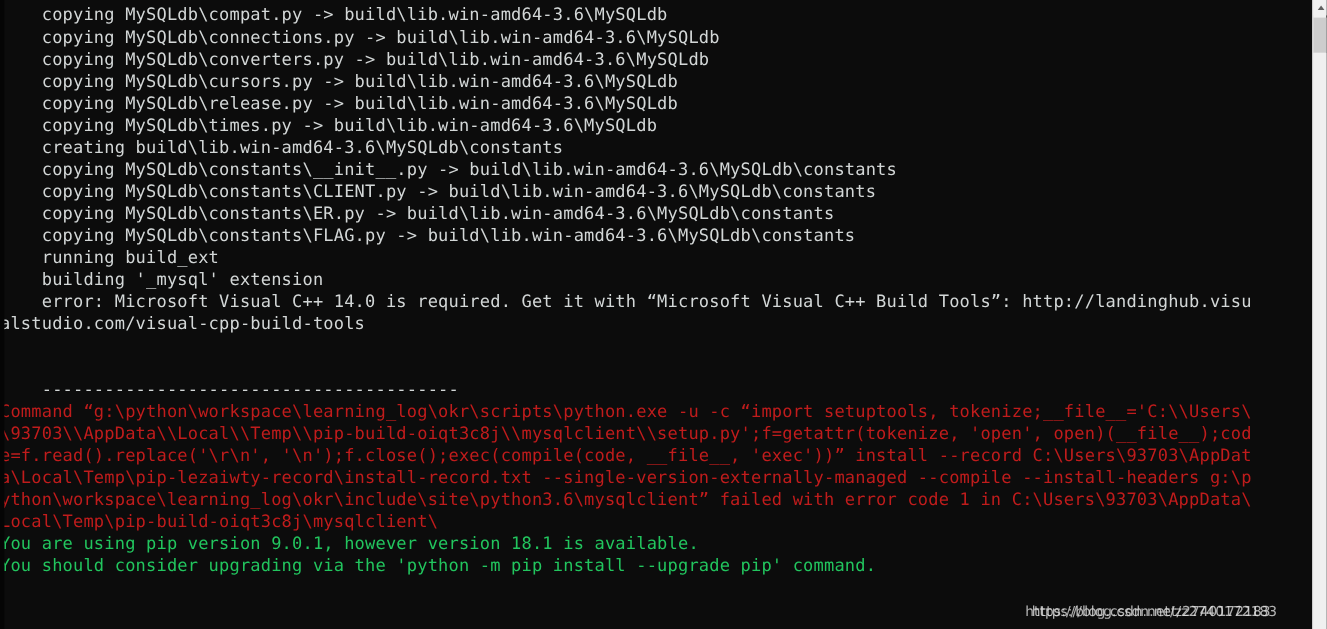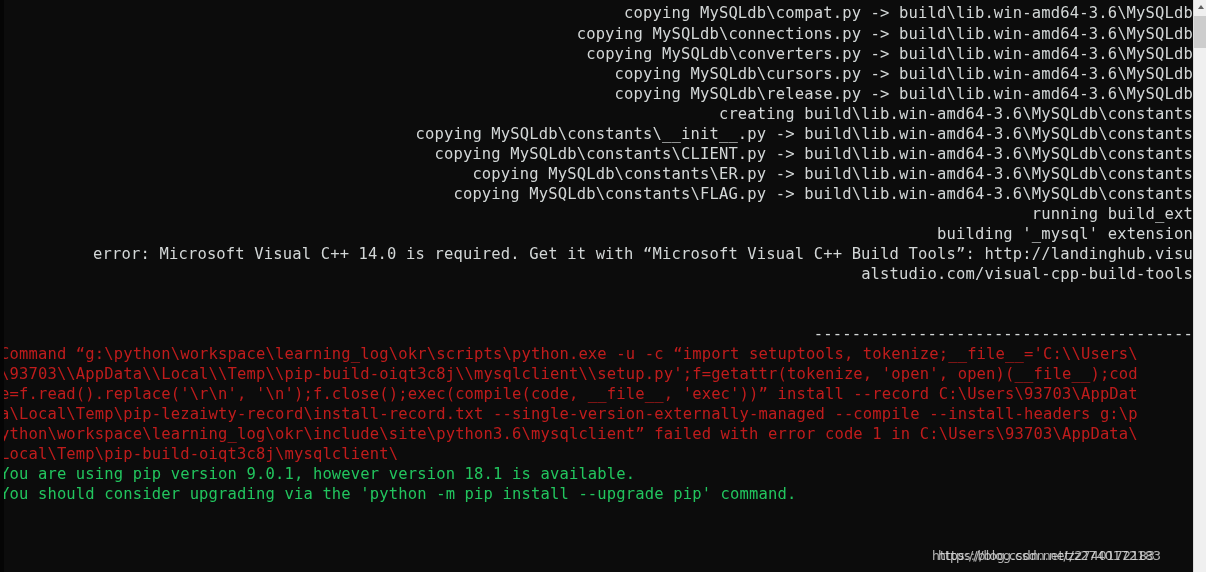--- a/index.html
+++ b/index.html
@@ -51,21 +51,21 @@
     line-height: 20px;
     font-size: 15.5px;
     letter-spacing: 0.15px;
     white-space: pre;
     font-family: "DejaVu Sans Mono", "Liberation Mono", monospace;
     margin: 0;
     padding: 0;
   }
   .line.first { padding-top: 2px; height: 22px; line-height: 22px; }
 
-  .c-white  { color: #d3d7d7; text-align: right; }
+  .c-white  { color: #d3d7d7; }
   .c-red    { color: #c01c1c; }
   .c-yellow { color: #22c55e; }
   .c-blank  { color: transparent; }
 
   
   #scrollbar {
     position: absolute;
     top: 0;
     right: 0;
     width: 13px;
@@ -135,20 +135,21 @@
 <div id="console-window">
 
   <div id="left-gutter"></div>
 
   <div id="console-output">
       <div class="line c-white first">    copying MySQLdb\compat.py -&gt; build\lib.win-amd64-3.6\MySQLdb</div>
       <div class="line c-white">    copying MySQLdb\connections.py -&gt; build\lib.win-amd64-3.6\MySQLdb</div>
       <div class="line c-white">    copying MySQLdb\converters.py -&gt; build\lib.win-amd64-3.6\MySQLdb</div>
       <div class="line c-white">    copying MySQLdb\cursors.py -&gt; build\lib.win-amd64-3.6\MySQLdb</div>
       <div class="line c-white">    copying MySQLdb\release.py -&gt; build\lib.win-amd64-3.6\MySQLdb</div>
+      <div class="line c-white">    copying MySQLdb\times.py -&gt; build\lib.win-amd64-3.6\MySQLdb</div>
       <div class="line c-white">    creating build\lib.win-amd64-3.6\MySQLdb\constants</div>
       <div class="line c-white">    copying MySQLdb\constants\__init__.py -&gt; build\lib.win-amd64-3.6\MySQLdb\constants</div>
       <div class="line c-white">    copying MySQLdb\constants\CLIENT.py -&gt; build\lib.win-amd64-3.6\MySQLdb\constants</div>
       <div class="line c-white">    copying MySQLdb\constants\ER.py -&gt; build\lib.win-amd64-3.6\MySQLdb\constants</div>
       <div class="line c-white">    copying MySQLdb\constants\FLAG.py -&gt; build\lib.win-amd64-3.6\MySQLdb\constants</div>
       <div class="line c-white">    running build_ext</div>
       <div class="line c-white">    building '_mysql' extension</div>
       <div class="line c-white">    error: Microsoft Visual C++ 14.0 is required. Get it with “Microsoft Visual C++ Build Tools”: http://landinghub.visu</div>
       <div class="line c-white">alstudio.com/visual-cpp-build-tools</div>
       <div class="line c-blank"> </div>

